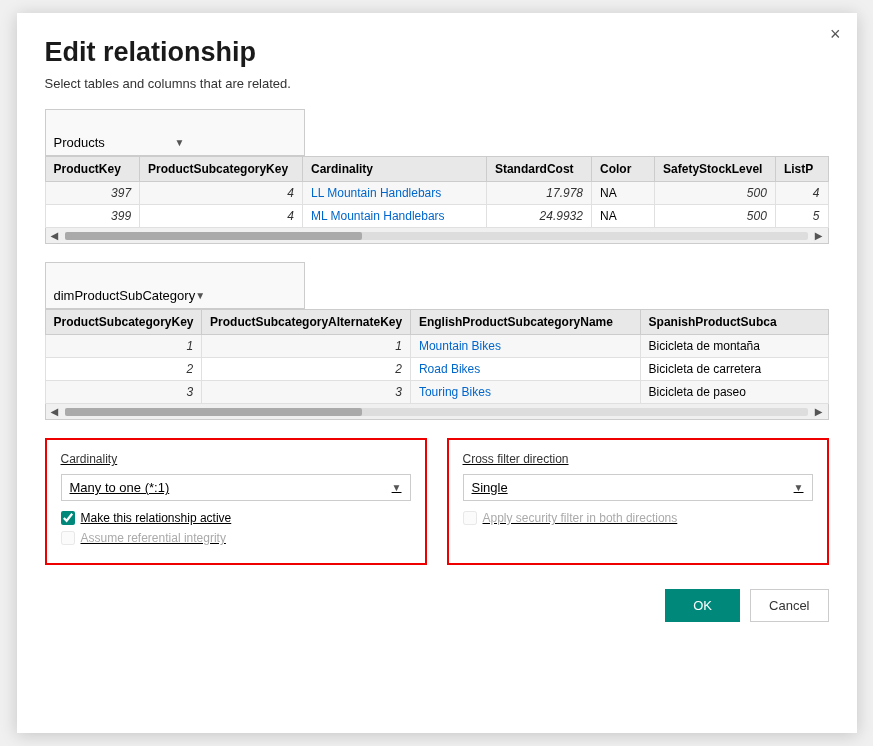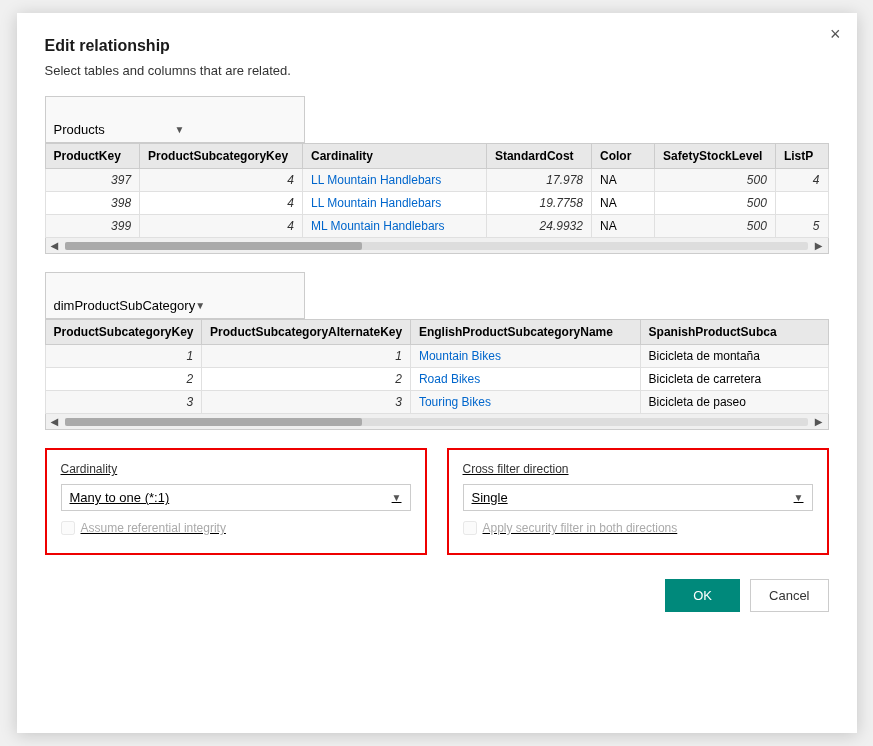--- a/index.html
+++ b/index.html
@@ -26,21 +26,21 @@
       top: 12px;
       right: 16px;
       font-size: 18px;
       cursor: pointer;
       color: #555;
       background: none;
       border: none;
       line-height: 1;
     }
     .dialog-title {
-      font-size: 16px;
+      font-size: 27px;
       font-weight: 600;
       margin-bottom: 8px;
       color: #1a1a1a;
     }
     .dialog-subtitle {
       font-size: 13px;
       color: #333;
       margin-bottom: 18px;
     }
     .table-section {
@@ -271,29 +271,20 @@
       <tr>
       <td class="num">397</td>
       <td class="num">4</td>
       <td class="text">LL Mountain Handlebars</td>
       <td class="num">17.978</td>
       <td>NA</td>
       <td class="num">500</td>
       <td class="num">4</td>
     </tr>
           <tr>
-      <td class="num">398</td>
-      <td class="num">4</td>
-      <td class="text">LL Mountain Handlebars</td>
-      <td class="num">19.7758</td>
-      <td>NA</td>
-      <td class="num">500</td>
-      <td class="num"></td>
-    </tr>
-          <tr>
       <td class="num">399</td>
       <td class="num">4</td>
       <td class="text">ML Mountain Handlebars</td>
       <td class="num">24.9932</td>
       <td>NA</td>
       <td class="num">500</td>
       <td class="num">5</td>
     </tr>
         </tbody>
     </table>
@@ -357,20 +348,24 @@
   </div>
 
   <div class="bottom-section">
 
     <div class="cardinality-box">
       <div class="section-label">Cardinality</div>
       <div class="select-dropdown">
         <span class="val">Many to one (*:1)</span>
         <span class="chevron">▼</span>
       </div>
+      <div class="checkbox-row">
+        <input type="checkbox" id="cb1" checked="" style="">
+        <label for="cb1">Make this relationship active</label>
+      </div>
       <div class="checkbox-row disabled">
         <input type="checkbox" id="cb2" disabled="" style="">
         <label for="cb2">Assume referential integrity</label>
       </div>
     </div>
 
     <div class="cross-filter-box">
       <div class="section-label">Cross filter direction</div>
       <div class="select-dropdown">
         <span class="val">Single</span>

